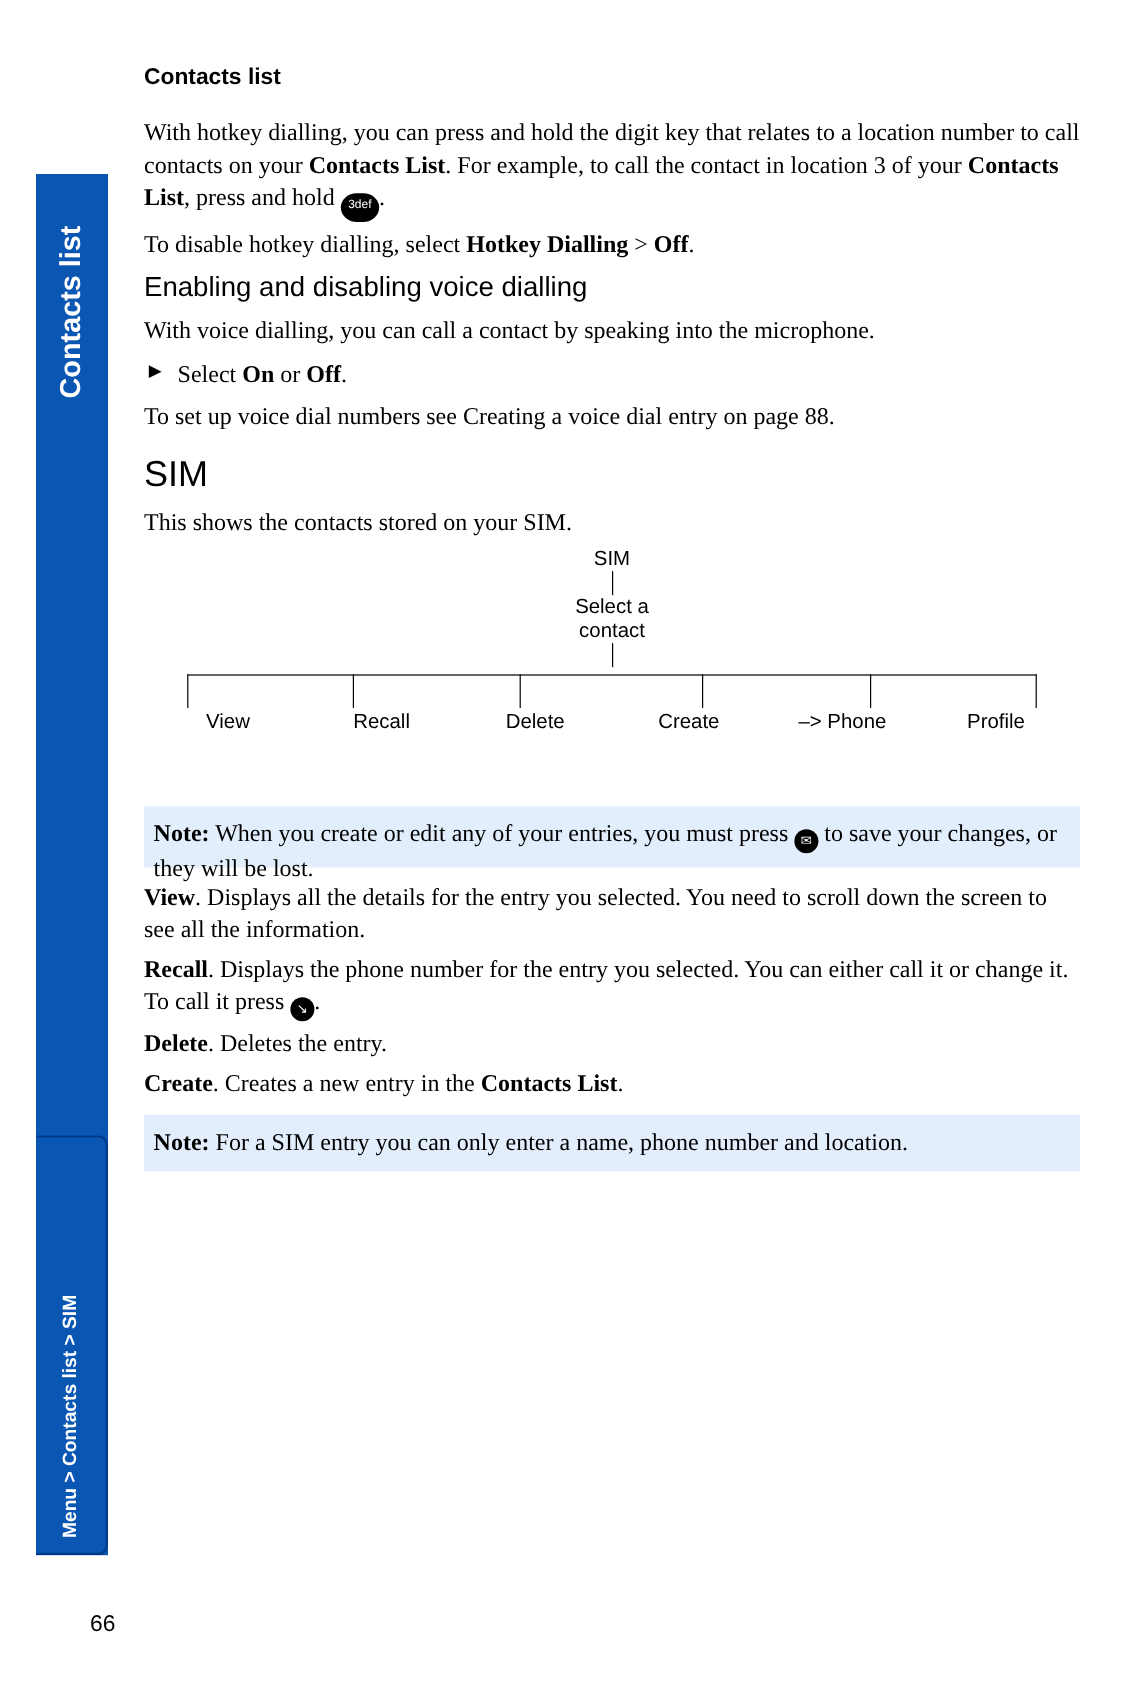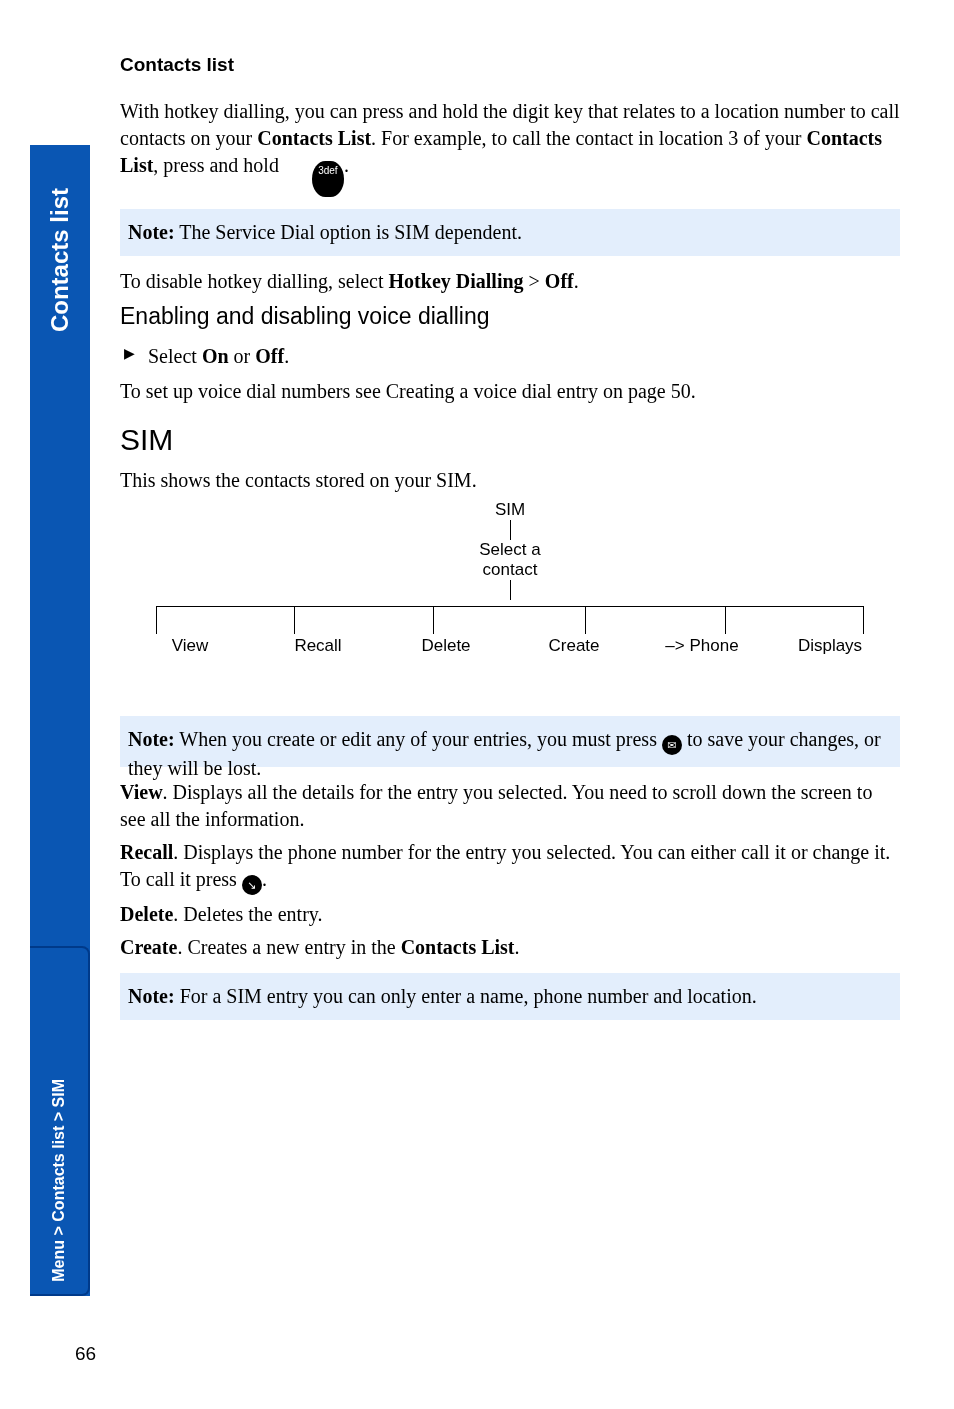--- a/index.html
+++ b/index.html
@@ -111,30 +111,29 @@
   ul.arrow li::before {
     content: "▶";
     position: absolute;
     left: -24px;
     top: 3px;
     font-size: 14px;
   }
   .key-icon {
     display: inline-block;
     width: 32px;
-    height: 36px;
+    height: 24px;
     background: #000;
     border-radius: 50%/60%;
     color: #fff;
     font-family: Arial, sans-serif;
     font-size: 10px;
     line-height: 20px;
     text-align: center;
     vertical-align: -2px;
-    margin-left: 28px;
   }
   .round-icon {
     display: inline-block;
     width: 20px;
     height: 20px;
     background: #000;
     border-radius: 50%;
     color: #fff;
     font-family: Arial, sans-serif;
     font-size: 11px;
@@ -203,38 +202,36 @@
 <div class="page">
 
   <div class="page-heading">Contacts list</div>
 
 
   <p class="para">
     <span>With hotkey dialling, you can press and hold the digit key that relates to a location number to call contacts on your </span><b>Contacts List</b><span>. For example, to call the contact in location 3 of your </span><b>Contacts List</b><span>, press and hold </span><span class="key-icon">3def</span><span>.</span>
   </p>
 
 
-  <div class="note-box">
-    <b>Note:</b><span> The Service Dial option is SIM dependent.</span>
-  </div>
 
   <p class="para">
     <span>To disable hotkey dialling, select </span><b>Hotkey Dialling</b><span> &gt; </span><b>Off</b><span>.</span>
   </p>
 
   <div class="h2">Enabling and disabling voice dialling</div>
 
+  <p class="para">With voice dialling, you can call a contact by speaking into the microphone.</p>
 
   <ul class="arrow">
     <li>
       <span>Select </span><b>On</b><span> or </span><b>Off</b><span>.</span>
     </li>
   </ul>
 
-  <p class="para">To set up voice dial numbers see Creating a voice dial entry on page 50.</p>
+  <p class="para">To set up voice dial numbers see Creating a voice dial entry on page 88.</p>
 
   <div class="h1">SIM</div>
 
   <p class="para">This shows the contacts stored on your SIM.</p>
 
   <div class="tree">
     <div class="tree-top">SIM</div>
     <div class="tree-v"></div>
     <div class="tree-top" style="white-space:pre-line">Select a
 contact</div>
@@ -247,21 +244,21 @@
       <div class="branch" style="left:455px"></div>
       <div class="branch" style="left:595px"></div>
       <div class="branch" style="left:733px"></div>
     </div>
     <div class="leaf-row">
       <div>View</div>
       <div>Recall</div>
       <div>Delete</div>
       <div>Create</div>
       <div>–&gt; Phone</div>
-      <div>Displays</div>
+      <div>Profile</div>
     </div>
   </div>
 
   <div style="height:48px"></div>
 
   <div class="note-box">
     <b>Note:</b><span> When you create or edit any of your entries, you must press </span><span class="round-icon">✉</span><span> to save your changes, or they will be lost.</span>
     <span class="body"></span>
   </div>
 

